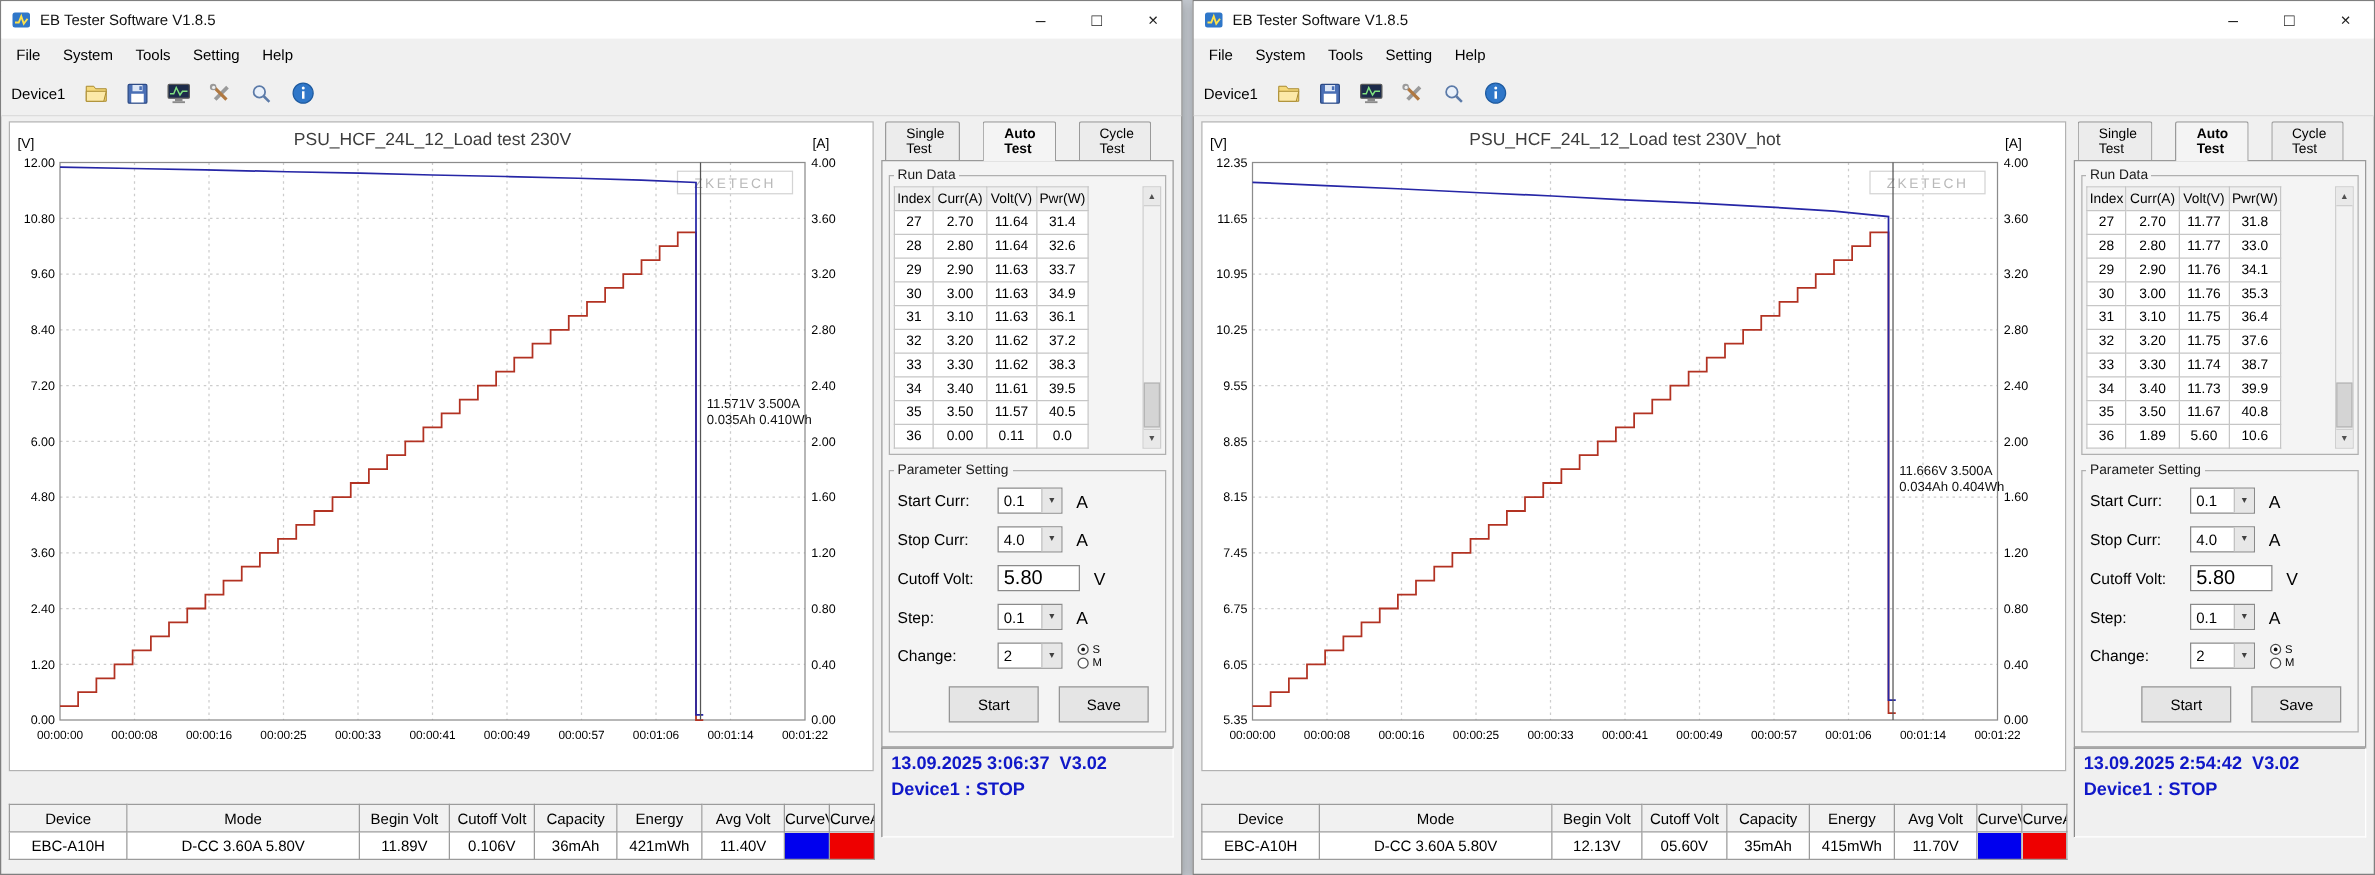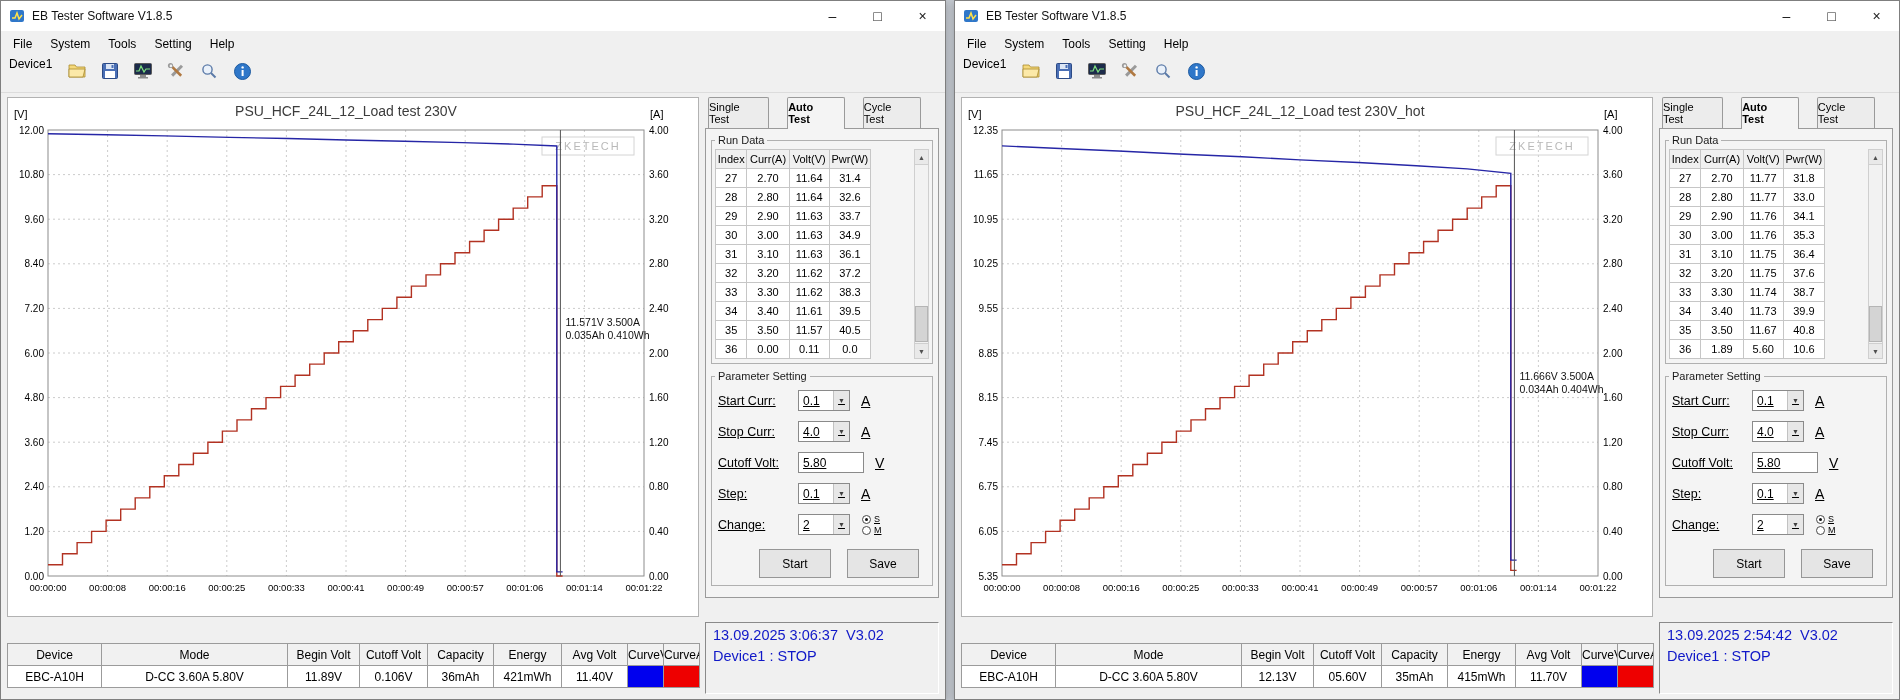--- a/index.html
+++ b/index.html
@@ -6,61 +6,61 @@
   html,body{width:1900px;height:700px;overflow:hidden;}
   body{background:#c6cbd2;font-family:"Liberation Sans","DejaVu Sans",sans-serif;font-size:12px;color:#000;display:flex;gap:8px;}
   svg text{font-family:"Liberation Sans","DejaVu Sans",sans-serif;}
   .window{width:946px;height:700px;background:#f0f0f0;border:1px solid #7f7f7f;display:flex;flex-direction:column;box-shadow:0 2px 8px rgba(0,0,0,.25);}
   .titlebar{height:30px;background:#ffffff;display:flex;align-items:center;padding-left:8px;gap:7px;flex:0 0 auto;}
   .win-title{font-size:12px;color:#111;}
   .win-controls{margin-left:auto;display:flex;height:100%;}
   .win-btn{width:45px;display:flex;align-items:center;justify-content:center;font-size:14px;color:#222;}
   .menubar{height:26px;display:flex;align-items:center;padding:0 3px;background:#f0f0f0;flex:0 0 auto;}
   .menu-item{padding:4px 9px;font-size:12px;}
-  .toolbar{height:36px;display:flex;align-items:flex-start;gap:5px;padding:0 8px;background:#f0f0f0;border-bottom:1px solid #dcdcdc;flex:0 0 auto;}
+  .toolbar{height:36px;display:flex;align-items:center;gap:5px;padding:0 8px;background:#f0f0f0;border-bottom:1px solid #dcdcdc;flex:0 0 auto;}
   .device-label{margin-right:6px;font-size:12px;}
   .tool-btn{width:28px;height:28px;border:none;background:transparent;display:flex;align-items:center;justify-content:center;padding:0;}
   .content{flex:1;display:flex;gap:6px;padding:4px 6px 0 6px;}
   .left-col{width:692px;flex:0 0 auto;}
   .chart-panel{width:692px;background:#fff;border:1px solid #b2b2b2;}
   svg.chart{display:block;width:690px;height:518px;}
   .bottom-table{width:692px;margin-top:26px;border-collapse:collapse;table-layout:fixed;background:#fff;}
   .bottom-table th,.bottom-table td{border:1px solid #9b9b9b;height:22px;font-size:12px;font-weight:normal;text-align:center;white-space:pre;overflow:hidden;}
   .bottom-table th{background:#f1f1f1;}
   .swatch{padding:0;}
   .side-panel{flex:1;display:flex;flex-direction:column;}
   .tabs{display:flex;padding-left:3px;position:relative;z-index:2;}
-  .tabs span{font-size:11px;padding:3px 8px 2px 0;background:#ececec;border:1px solid #9a9a9a;border-bottom:none;margin-right:18px;border-radius:2px 2px 0 0;}
+  .tabs span{font-size:11px;padding:3px 8px 2px 16px;background:#ececec;border:1px solid #9a9a9a;border-bottom:none;margin-right:18px;border-radius:2px 2px 0 0;}
   .tabs span.active{background:#f4f4f4;padding-bottom:4px;margin-bottom:-1px;font-weight:bold;}
   .tab-page{border:1px solid #9a9a9a;background:#f4f4f4;padding:5px;}
   fieldset.group{border:1px solid #b0b0b0;padding:3px 3px 4px 3px;margin-bottom:6px;background:#f4f4f4;}
   fieldset.group legend{font-size:11px;padding:0 3px;color:#1a1a1a;}
   .run-wrap{display:flex;gap:42px;}
   .run-table{border-collapse:collapse;background:#fff;flex:1;table-layout:fixed;}
   .run-table th,.run-table td{border:1px solid #c6c6c6;font-size:11px;font-weight:normal;text-align:center;height:19px;padding:0;white-space:nowrap;overflow:hidden;}
   .run-table th{background:#f0f0f0;}
   .scrollbar{width:15px;margin-left:1px;display:flex;flex-direction:column;background:#f2f2f2;border:1px solid #cfcfcf;}
   .sb-btn{height:15px;display:flex;align-items:center;justify-content:center;font-size:7px;color:#505050;background:#e9e9e9;border-bottom:1px solid #cfcfcf;}
   .sb-btn.down{border-top:1px solid #cfcfcf;border-bottom:none;}
   .sb-track{flex:1;position:relative;}
   .sb-thumb{position:absolute;left:0;right:0;bottom:1px;height:36px;background:#d4d4d4;border:1px solid #b5b5b5;}
-  .param-row{display:flex;align-items:center;height:31px;padding:0 3px;text-decoration:underline;}
+  .param-row{display:flex;align-items:center;height:31px;padding:0 3px;}
   .p-label{width:80px;font-size:12.5px;}
   .combo{width:52px;height:21px;background:#fff;border:1px solid #8a8a8a;display:flex;align-items:stretch;justify-content:center;}
   .combo-val{flex:1;display:flex;align-items:center;padding-left:4px;font-size:12px;}
   .combo-arrow{width:16px;background:#e7e7e7;border-left:1px solid #c2c2c2;display:flex;align-items:center;justify-content:center;font-size:7px;color:#404040;}
-  .edit{width:66px;height:21px;background:#fff;border:1px solid #8a8a8a;display:flex;align-items:center;padding-left:4px;font-size:12px;}
+  .edit{width:66px;height:21px;background:#fff;border:1px solid #8a8a8a;display:flex;align-items:center;padding-left:4px;font-size:16px;}
   .p-unit{margin-left:11px;font-size:14px;}
   .radio-stack{display:flex;flex-direction:column;margin-left:12px;gap:1px;}
   .radio{display:flex;align-items:center;gap:3px;font-size:9px;line-height:10px;}
   .rb{width:9px;height:9px;border:1px solid #4a4a4a;border-radius:50%;background:#fff;position:relative;flex:0 0 auto;}
   .rb.checked::after{content:"";position:absolute;left:2px;top:2px;width:3px;height:3px;border-radius:50%;background:#101010;}
   .param-buttons{display:flex;justify-content:flex-end;gap:16px;padding:9px 10px 3px 0;}
   .btn{width:72px;height:29px;background:#e5e5e5;border:1px solid #969696;font-size:12px;font-family:inherit;}
-  .status-box{margin-top:24px;height:72px;padding:4px 7px;border-top:1px solid #8a8a8a;border-left:1px solid #8a8a8a;border-right:1px solid #ffffff;border-bottom:1px solid #ffffff;color:var(--status-color,#1018c8);font-weight:normal;font-size:14.5px;}
+  .status-box{height:72px;padding:4px 7px;border-top:1px solid #8a8a8a;border-left:1px solid #8a8a8a;border-right:1px solid #ffffff;border-bottom:1px solid #ffffff;color:var(--status-color,#1018c8);font-weight:bold;font-size:14.5px;}
   .status-box div{margin-bottom:5px;white-space:pre;}
 </style>
 </head>
 <body>
 
 <div class="window">
   <div class="titlebar">
     <svg width="16" height="16" viewBox="0 0 16 16">
       <rect x="1" y="2" width="14" height="12" rx="2" fill="#2f77c9"></rect>
       <polyline points="3,10 6,10 8,5 10,11 13,7" stroke="#ffe24a" stroke-width="1.5" fill="none"></polyline>

